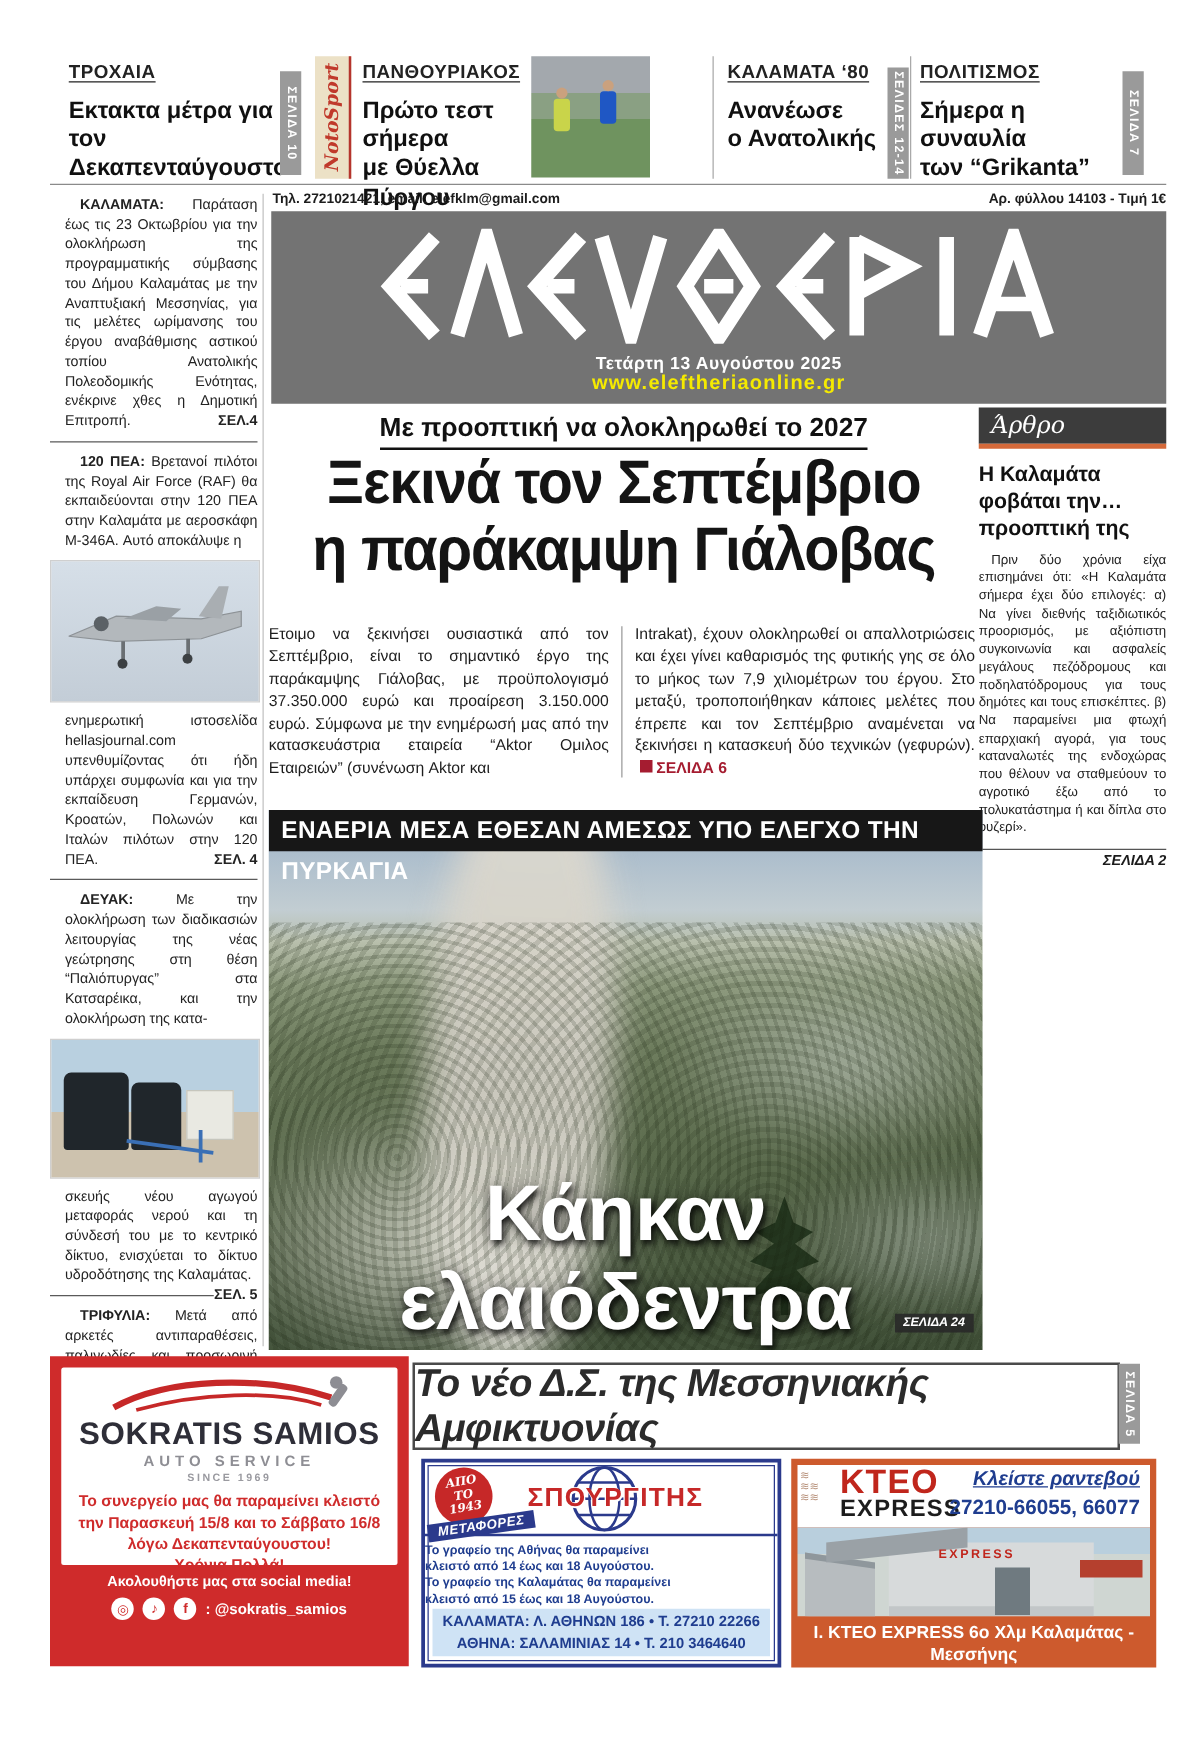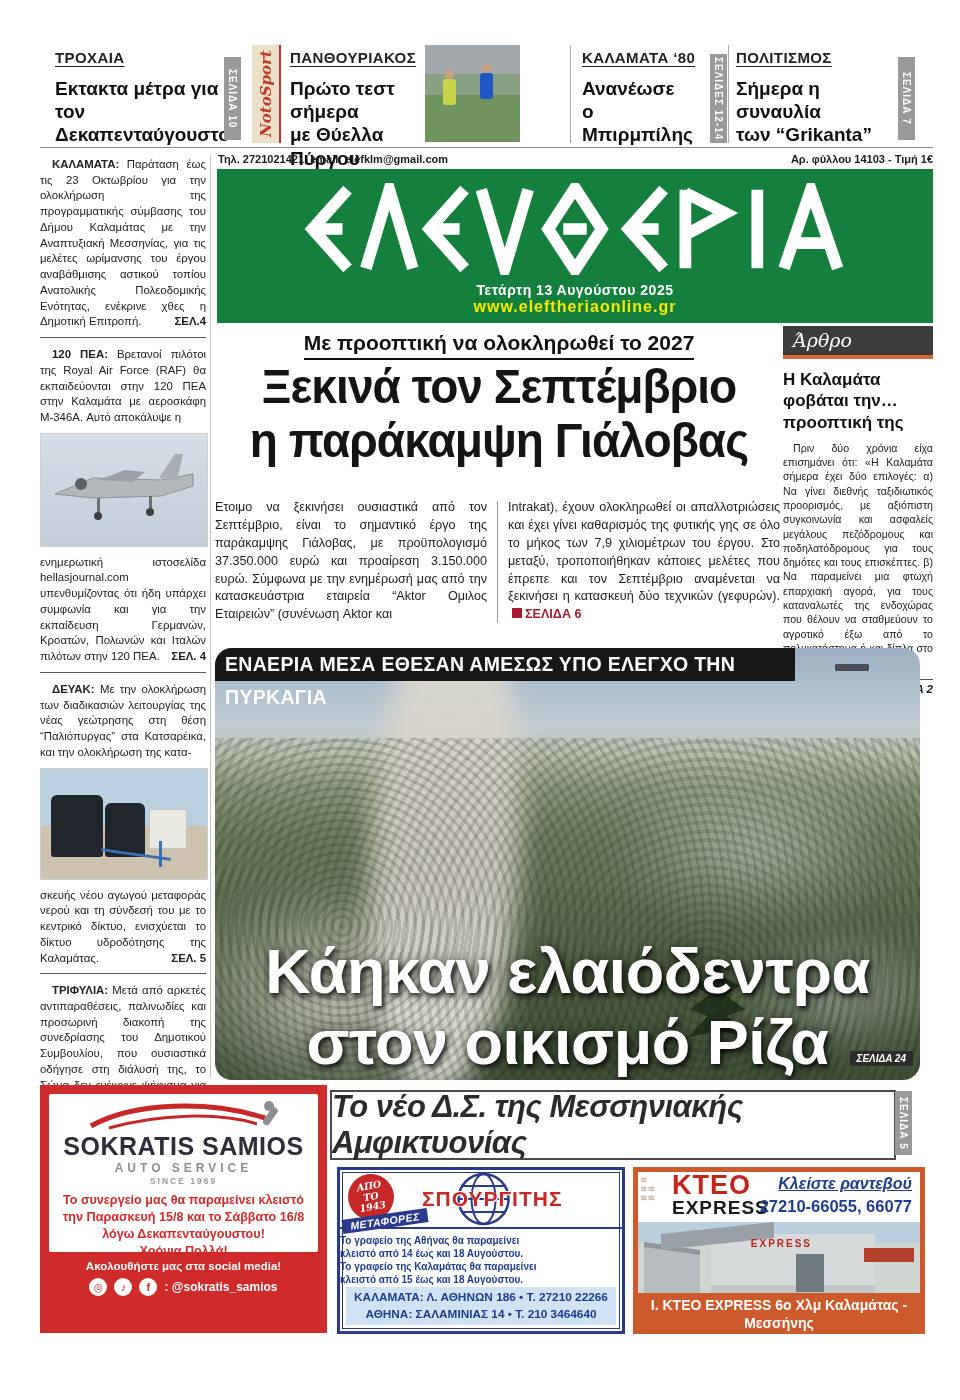--- a/index.html
+++ b/index.html
@@ -22,31 +22,31 @@
         display:flex;align-items:center;justify-content:center;width:27px;}
   .toprule{position:absolute;left:40px;top:147px;width:893px;height:1px;background:#8a8a8a;}
 
   
   .soccer{background:linear-gradient(#a3a8ad 0 30%,#8aa083 30% 52%,#6f935f 52% 100%);overflow:hidden;}
   .soccer .p{position:absolute;width:13px;height:26px;border-radius:3px;}
   .soccer .head{position:absolute;width:9px;height:9px;border-radius:50%;background:#caa17e;}
 
   
   .contact{font-size:11px;font-weight:bold;color:#1c1c1c;text-align:right;}
-  .masthead{background:#15803d;display:flex;flex-direction:column;align-items:center;
+  .masthead{background:#737373;display:flex;flex-direction:column;align-items:center;
             justify-content:flex-end;padding-bottom:7px;}
   .mastlogo{position:absolute;left:50%;top:14px;transform:translateX(-50%);}
   .mastdate{color:#fff;font-weight:bold;font-size:14px;letter-spacing:.5px;}
   .mastsite{color:#f5ea00;font-weight:bold;font-size:16px;letter-spacing:1px;}
   .visually-hidden{position:absolute;width:1px;height:1px;overflow:hidden;clip:rect(0 0 0 0);}
 
   
   .sidebar{left:40px;top:157px;width:166px;font-size:11.4px;line-height:1.38;
            text-align:justify;color:#222;}
-  .brief{text-indent:12px;margin:0 0 7px 0;}
+  .brief{text-indent:12px;margin:0 0 7px 12px;}
   .brief b.lead{font-weight:bold;}
   .brief .pg{float:right;font-weight:bold;text-indent:0;}
   .srule{border:0;border-top:1px solid #5a5a5a;margin:7px 0 9px 0;}
   .simg{width:166px;margin:2px 0 8px 0;position:relative;overflow:hidden;border:1px solid #cfcfcf;}
   .jet{height:112px;background:linear-gradient(#d6dfe8,#c3cdd7);}
   .tanks{height:110px;background:linear-gradient(#b9d0e0 0 52%,#cdc2ae 52% 100%);}
   .tank{position:absolute;background:#20262b;border-radius:6px 6px 3px 3px;}
   .shed{position:absolute;background:#e9e9e2;border:1px solid #c6c6bd;}
   .pipe{position:absolute;background:#3a6fb5;}
   .sidebar-divider{left:210px;top:155px;width:1px;height:922px;background:#c2c2c2;}
@@ -69,25 +69,25 @@
   .arthro-head{background:#3c3c3c;color:#fff;font-family:"DejaVu Serif","Liberation Serif",serif;
                font-style:italic;font-size:19px;padding:3px 0 4px 10px;}
   .arthro-bar{height:4px;background:#d4693a;}
   .arthro-title{font-size:17px;font-weight:bold;line-height:1.25;
                 margin:10px 0 8px 0;white-space:pre-line;color:#111;}
   .arthro-body{font-size:10.6px;line-height:1.35;text-align:justify;color:#222;margin:0;text-indent:10px;}
   .arthro-foot{border-top:1px solid #555;margin-top:9px;padding-top:3px;text-align:right;
                font-weight:bold;font-style:italic;font-size:11.5px;}
 
   
-  .photo{left:215px;top:648px;width:705px;height:432px;overflow:hidden;
+  .photo{left:215px;top:648px;width:571px;height:432px;overflow:hidden;
          background:
            linear-gradient(180deg,#9cb0c2 0px,#aebfcd 38px,#c2cdd2 80px,
                            #b9c0ad 105px,#8b987b 140px,#6d7c5d 190px,
-                           #5a6a4c 280px,#4c5c41 360px,#42523a 432px); border-radius: 17px;}
+                           #5a6a4c 280px,#4c5c41 360px,#42523a 432px);}
   .photo::after{content:"";position:absolute;inset:90px 0 0 0;
          background:repeating-radial-gradient(circle at 18% 55%,rgba(20,30,12,.16) 0 3px,transparent 3px 8px),
                     repeating-radial-gradient(circle at 70% 70%,rgba(25,35,15,.14) 0 4px,transparent 4px 9px);}
   .ship{position:absolute;left:88%;top:16px;width:34px;height:7px;background:#4a4f55;border-radius:1px;}
   .smoke{position:absolute;border-radius:45%;}
   .smoke1{left:22%;top:-30px;width:150px;height:470px;filter:blur(13px);opacity:.95;
           background:linear-gradient(180deg,#dedbd2,#cfccc2 55%,#e7e5dd);transform:rotate(3deg);}
   .smoke2{left:-8%;top:230px;width:360px;height:230px;filter:blur(18px);opacity:.8;
           background:radial-gradient(closest-side,#e9e7df,rgba(233,231,223,0));}
   .smoke3{left:55%;top:120px;width:300px;height:160px;filter:blur(16px);opacity:.5;
@@ -192,21 +192,21 @@
     <div class="head" style="left:20px;top:25px;"></div>
     <div class="p" style="left:55px;top:28px;background:#1f57c4;"></div>
     <div class="head" style="left:57px;top:19px;"></div>
   </div>
 
   <div class="abs vline" style="left:570px;top:45px;height:98px;"></div>
 
   <div class="abs" style="left:582px;top:49px;width:122px;">
     <div class="ttag">ΚΑΛΑΜΑΤΑ ‘80</div>
     <div class="ttitle">Ανανέωσε
-ο Μπιρμπίλης</div>
+ο Ανατολικής</div>
   </div>
   <div class="abs vtag" style="left:710px;top:54px;height:89px;">ΣΕΛΙΔΕΣ 12-14</div>
 
   <div class="abs vline" style="left:728px;top:45px;height:98px;"></div>
 
   <div class="abs" style="left:736px;top:49px;width:158px;">
     <div class="ttag">ΠΟΛΙΤΙΣΜΟΣ</div>
     <div class="ttitle">Σήμερα η συναυλία
 των “Grikanta”</div>
   </div>

